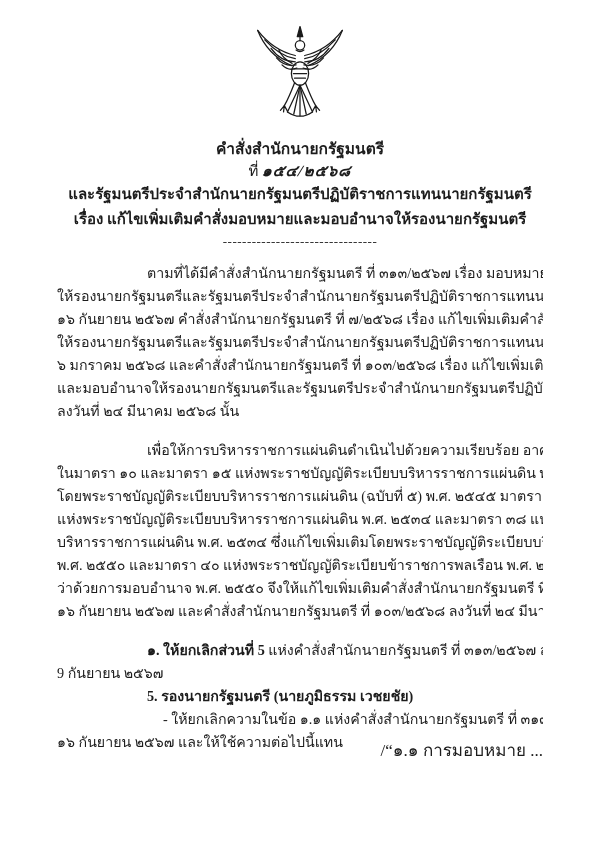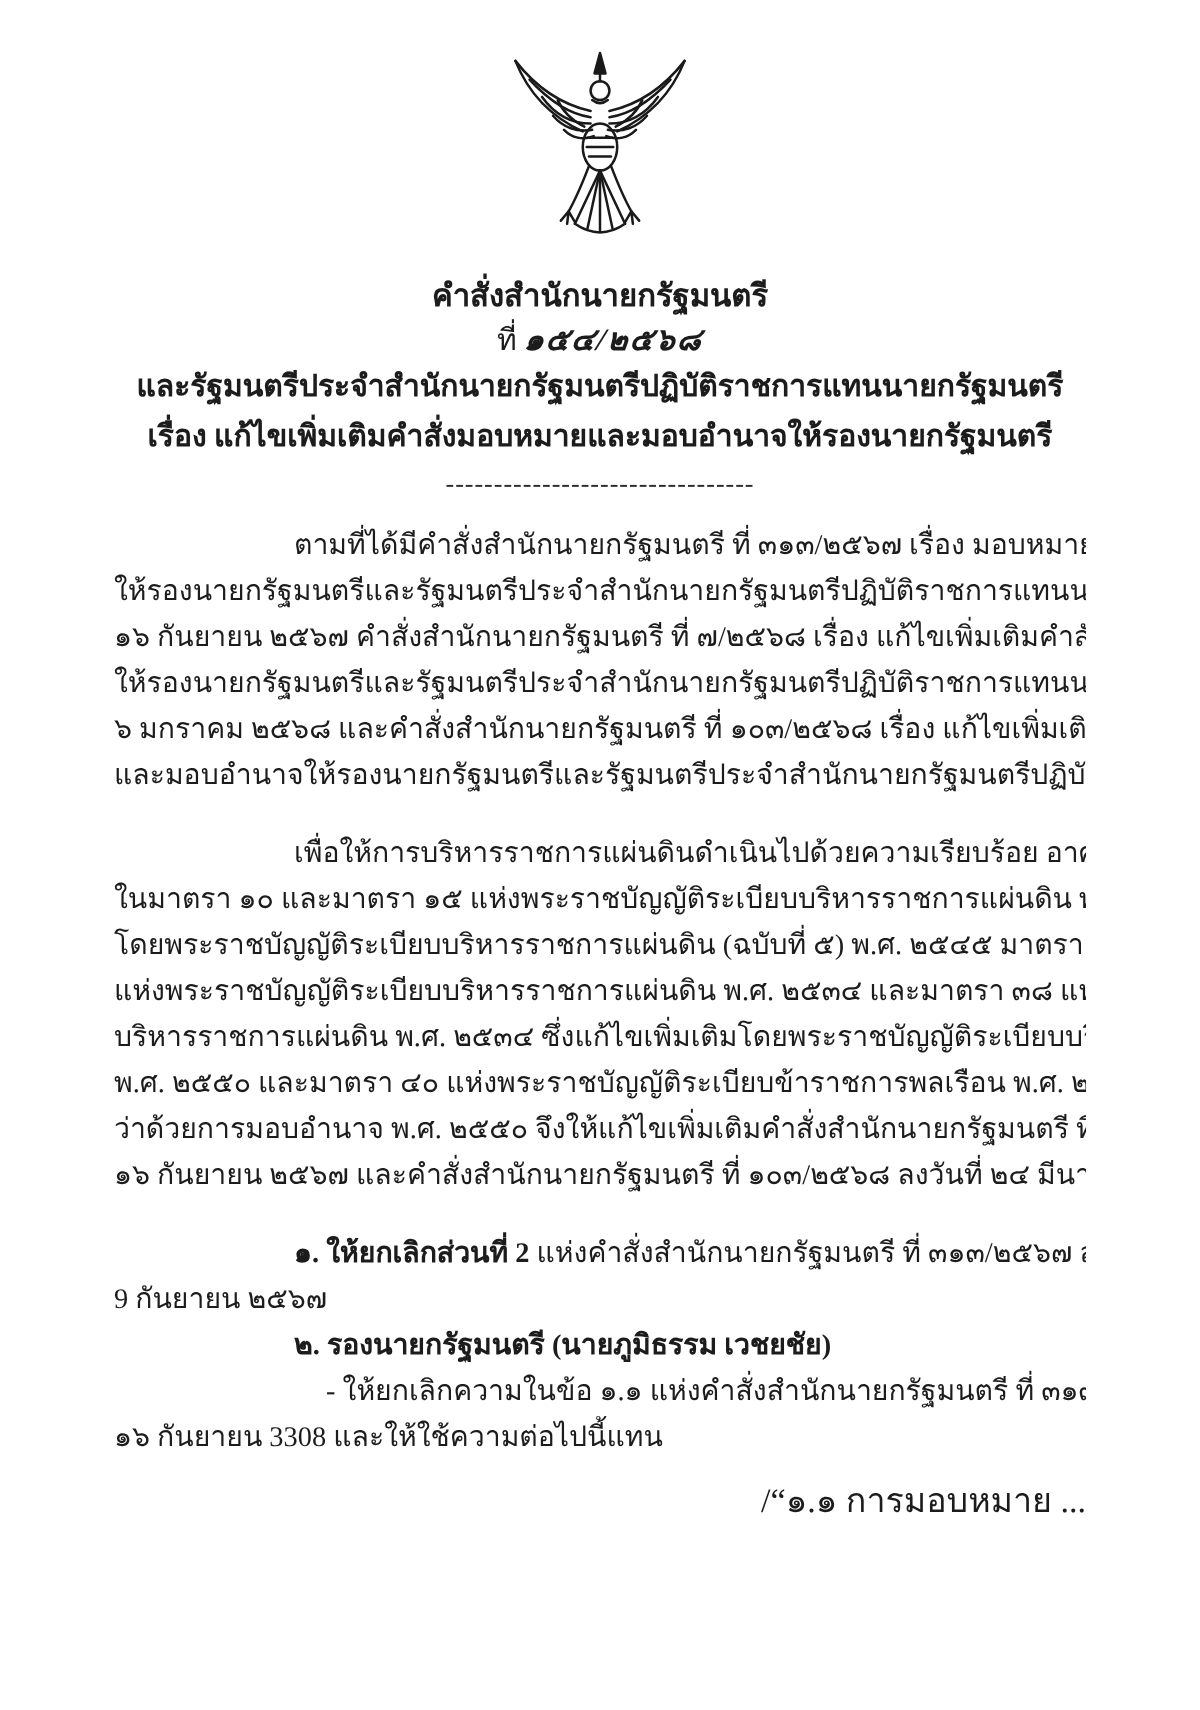--- a/index.html
+++ b/index.html
@@ -92,38 +92,39 @@
 
   <div class="separator">--------------------------------</div>
 
   <div class="bodytext">
     <div class="line indent">ตามที่ได้มีคำสั่งสำนักนายกรัฐมนตรี ที่ ๓๑๓/๒๕๖๗ เรื่อง มอบหมายและมอบอำนาจ</div>
     <div class="line">ให้รองนายกรัฐมนตรีและรัฐมนตรีประจำสำนักนายกรัฐมนตรีปฏิบัติราชการแทนนายกรัฐมนตรี ลงวันที่</div>
     <div class="line">๑๖ กันยายน ๒๕๖๗ คำสั่งสำนักนายกรัฐมนตรี ที่ ๗/๒๕๖๘ เรื่อง แก้ไขเพิ่มเติมคำสั่งมอบหมายและมอบอำนาจ</div>
     <div class="line">ให้รองนายกรัฐมนตรีและรัฐมนตรีประจำสำนักนายกรัฐมนตรีปฏิบัติราชการแทนนายกรัฐมนตรี ลงวันที่</div>
     <div class="line">๖ มกราคม ๒๕๖๘ และคำสั่งสำนักนายกรัฐมนตรี ที่ ๑๐๓/๒๕๖๘ เรื่อง แก้ไขเพิ่มเติมคำสั่งมอบหมาย</div>
     <div class="line">และมอบอำนาจให้รองนายกรัฐมนตรีและรัฐมนตรีประจำสำนักนายกรัฐมนตรีปฏิบัติราชการแทนนายกรัฐมนตรี</div>
+    <div class="line">ลงวันที่ ๒๔ มีนาคม ๒๕๖๘ นั้น</div>
   </div>
 
   <div class="bodytext para2">
     <div class="line indent">เพื่อให้การบริหารราชการแผ่นดินดำเนินไปด้วยความเรียบร้อย อาศัยอำนาจตามความ</div>
     <div class="line">ในมาตรา ๑๐ และมาตรา ๑๕ แห่งพระราชบัญญัติระเบียบบริหารราชการแผ่นดิน พ.ศ. ๒๕๓๔ ซึ่งแก้ไขเพิ่มเติม</div>
     <div class="line">โดยพระราชบัญญัติระเบียบบริหารราชการแผ่นดิน (ฉบับที่ ๕) พ.ศ. ๒๕๔๕ มาตรา ๑๑ (๒) และมาตรา ๑๒</div>
     <div class="line">แห่งพระราชบัญญัติระเบียบบริหารราชการแผ่นดิน พ.ศ. ๒๕๓๔ และมาตรา ๓๘ แห่งพระราชบัญญัติระเบียบ</div>
     <div class="line">บริหารราชการแผ่นดิน พ.ศ. ๒๕๓๔ ซึ่งแก้ไขเพิ่มเติมโดยพระราชบัญญัติระเบียบบริหารราชการแผ่นดิน (ฉบับที่ ๗)</div>
     <div class="line">พ.ศ. ๒๕๕๐ และมาตรา ๔๐ แห่งพระราชบัญญัติระเบียบข้าราชการพลเรือน พ.ศ. ๒๕๕๑ ประกอบกับพระราชกฤษฎีกา</div>
     <div class="line">ว่าด้วยการมอบอำนาจ พ.ศ. ๒๕๕๐ จึงให้แก้ไขเพิ่มเติมคำสั่งสำนักนายกรัฐมนตรี ที่ ๓๑๓/๒๕๖๗ ลงวันที่</div>
     <div class="line">๑๖ กันยายน ๒๕๖๗  และคำสั่งสำนักนายกรัฐมนตรี ที่ ๑๐๓/๒๕๖๘ ลงวันที่ ๒๔ มีนาคม ๒๕๖๘ ดังนี้</div>
   </div>
 
   <div class="bodytext items">
     <div class="line indent">
-      <span class="b">๑.  ให้ยกเลิกส่วนที่ 2</span><span> แห่งคำสั่งสำนักนายกรัฐมนตรี ที่ ๓๑๓/๒๕๖๗ ลงวันที่</span>
+      <span class="b">๑.  ให้ยกเลิกส่วนที่ 5</span><span> แห่งคำสั่งสำนักนายกรัฐมนตรี ที่ ๓๑๓/๒๕๖๗ ลงวันที่</span>
     </div>
     <div class="line">9 กันยายน ๒๕๖๗</div>
-    <div class="line indent b">๒.  รองนายกรัฐมนตรี (นายภูมิธรรม  เวชยชัย)</div>
+    <div class="line indent b">5.  รองนายกรัฐมนตรี (นายภูมิธรรม  เวชยชัย)</div>
     <div class="line indent-sub">- ให้ยกเลิกความในข้อ ๑.๑ แห่งคำสั่งสำนักนายกรัฐมนตรี ที่ ๓๑๓/๒๕๖๗ ลงวันที่</div>
-    <div class="line">๑๖ กันยายน 3308 และให้ใช้ความต่อไปนี้แทน</div>
+    <div class="line">๑๖ กันยายน ๒๕๖๗ และให้ใช้ความต่อไปนี้แทน</div>
   </div>
 
   <div class="footer-marker">/“๑.๑ การมอบหมาย ...</div>
 
 </div>
 
 </body></html>

